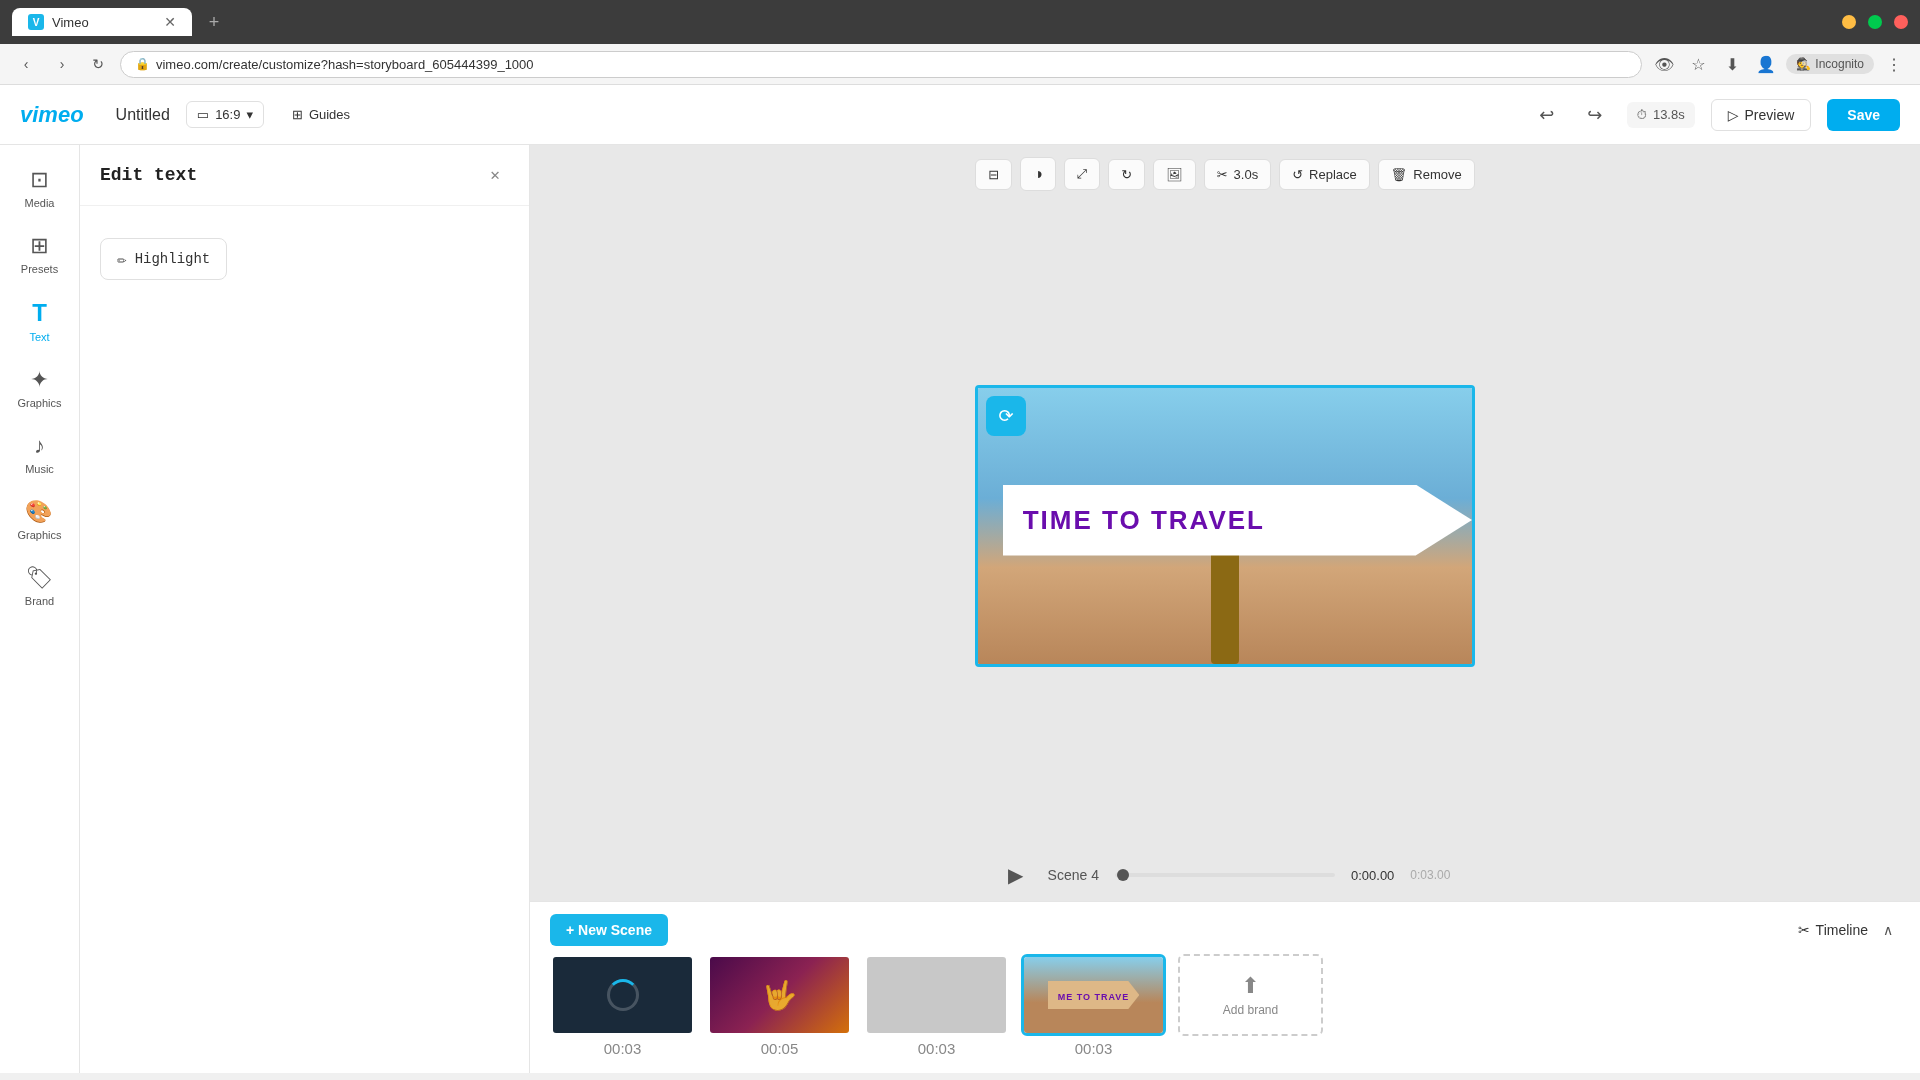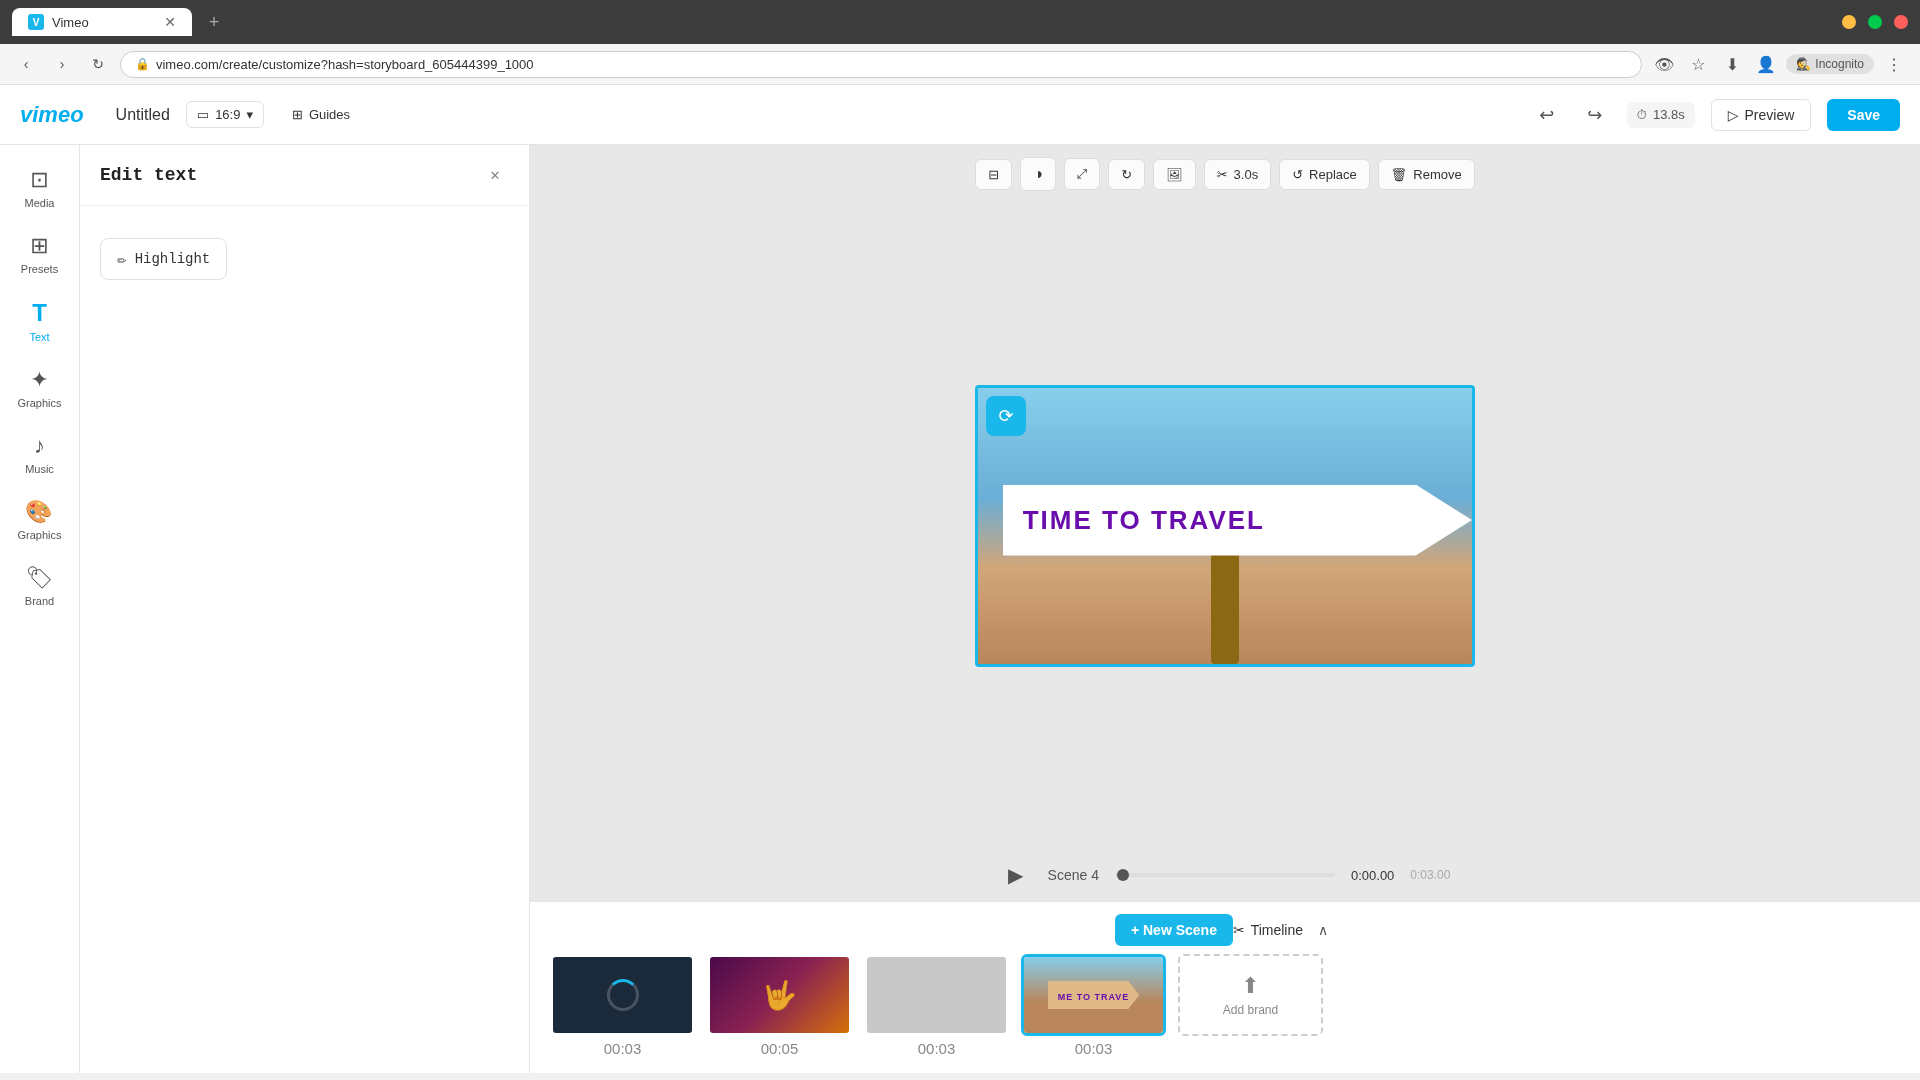--- a/index.html
+++ b/index.html
@@ -80,21 +80,21 @@
     .canvas-bottom { display: flex; align-items: center; justify-content: center; gap: 16px; padding: 10px 0; }
     .play-btn { width: 32px; height: 32px; display: flex; align-items: center; justify-content: center; cursor: pointer; color: #555; font-size: 20px; }
     .scene-label { font-size: 14px; color: #555; font-weight: 500; }
     .progress-bar { width: 220px; height: 4px; background: #ddd; border-radius: 2px; position: relative; }
     .progress-thumb { width: 12px; height: 12px; background: #555; border-radius: 50%; position: absolute; top: -4px; left: 2px; }
     .time-current { font-size: 13px; color: #333; }
     .time-total { font-size: 12px; color: #aaa; }
 
     
     .timeline-section { background: #fff; border-top: 1px solid #e5e5e5; padding: 0; }
-    .timeline-header { display: flex; align-items: center; justify-content: center; padding: 12px 20px 8px; }
+    .timeline-header { display: flex; align-items: center; justify-content: space-between; padding: 12px 20px 8px; }
     .new-scene-btn { display: flex; align-items: center; gap: 6px; background: #1ab7ea; color: white; border: none; border-radius: 6px; padding: 8px 16px; font-size: 14px; font-weight: 600; cursor: pointer; }
     .timeline-controls { display: flex; align-items: center; gap: 8px; font-size: 14px; color: #333; }
     .timeline-btn { display: flex; align-items: center; gap: 6px; cursor: pointer; }
     .timeline-collapse { width: 24px; height: 24px; display: flex; align-items: center; justify-content: center; cursor: pointer; color: #555; }
     .scene-strip { display: flex; gap: 12px; padding: 0 20px 16px; overflow-x: auto; }
     .scene-thumb { display: flex; flex-direction: column; align-items: center; gap: 4px; cursor: pointer; }
     .scene-thumb-img { width: 145px; height: 82px; border-radius: 6px; border: 3px solid transparent; overflow: hidden; position: relative; }
     .scene-thumb-img.selected { border-color: #1ab7ea; }
     .scene-time { font-size: 15px; color: #888; }
     

